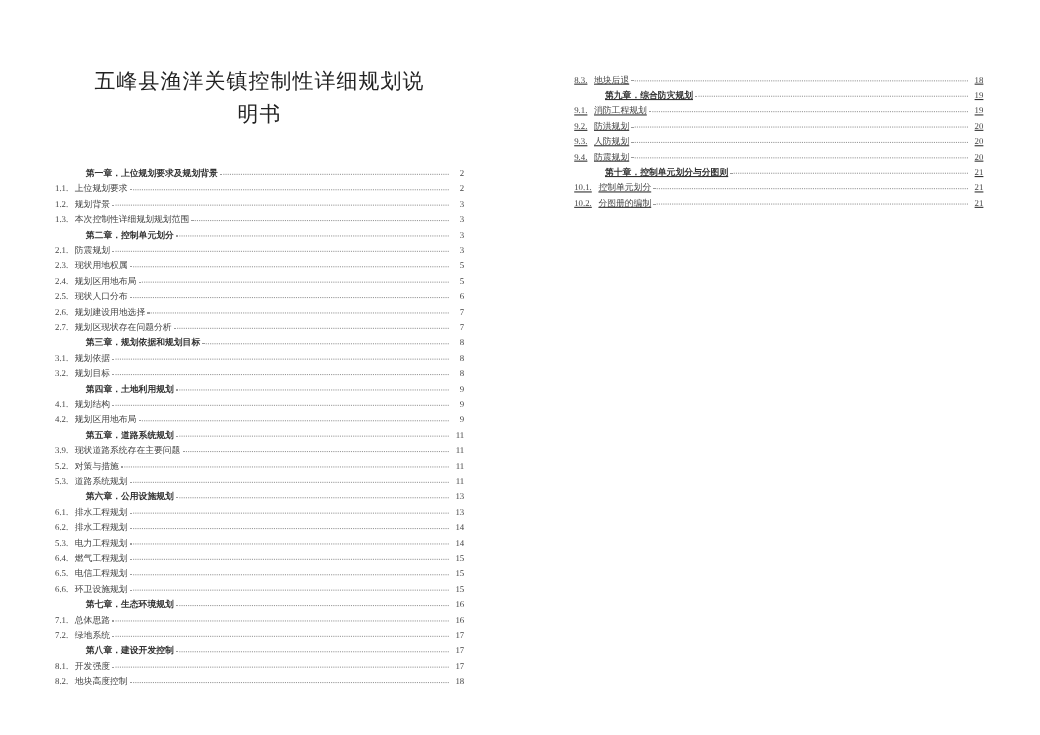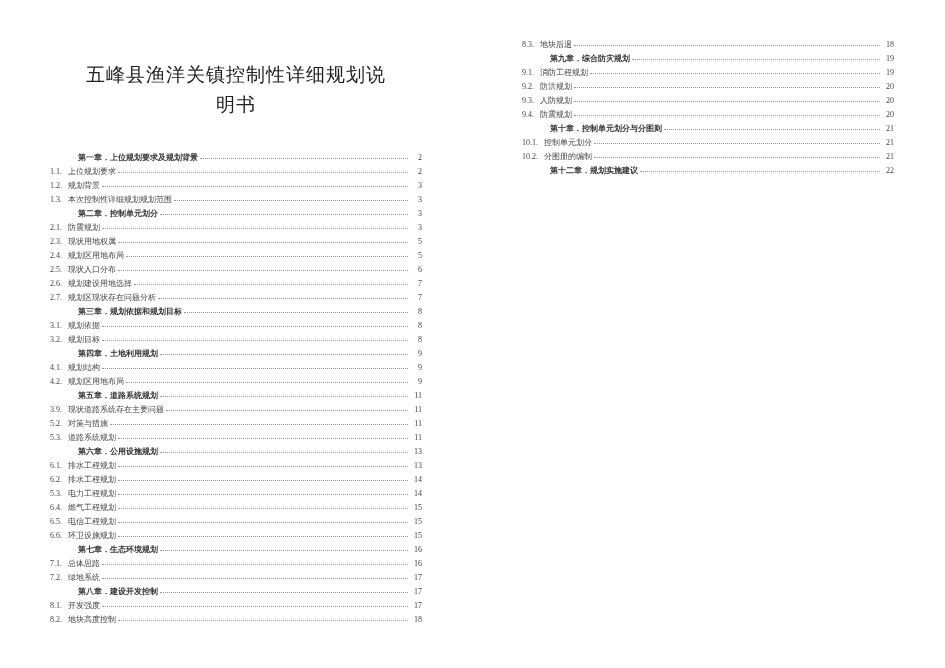--- a/index.html
+++ b/index.html
@@ -78,21 +78,22 @@
       flex: 0 0 auto;
       color: #444;
       font-size: 8px;
       min-width: 12px;
       text-align: right;
     }
     .toc-section {
       padding-left: 0px;
     }
     .col-right {
-      padding-top: 28px;
+      padding-top: 56px;
+      text-decoration: underline;
     }
   </style>
 </head>
 <body>
 
 <div class="page-container">
 
   <div class="col">
     <div class="title">五峰县渔洋关镇控制性详细规划说明书</div>
     <div class="toc-list" id="toc-left">
@@ -342,21 +343,16 @@
           <span class="toc-label">控制单元划分</span>
           <span class="toc-leader"></span>
           <span class="toc-page">21</span>
         </div>
         <div class="toc-row toc-section">
           <span class="toc-num">10.2.</span>
           <span class="toc-label">分图册的编制</span>
           <span class="toc-leader"></span>
           <span class="toc-page">21</span>
         </div>
-        <div class="toc-row toc-chapter">
-          <span class="toc-label">第十二章．规划实施建议</span>
-          <span class="toc-leader"></span>
-          <span class="toc-page">22</span>
-        </div>
       </div>
   </div>
 
 </div>
 
 </body></html>

